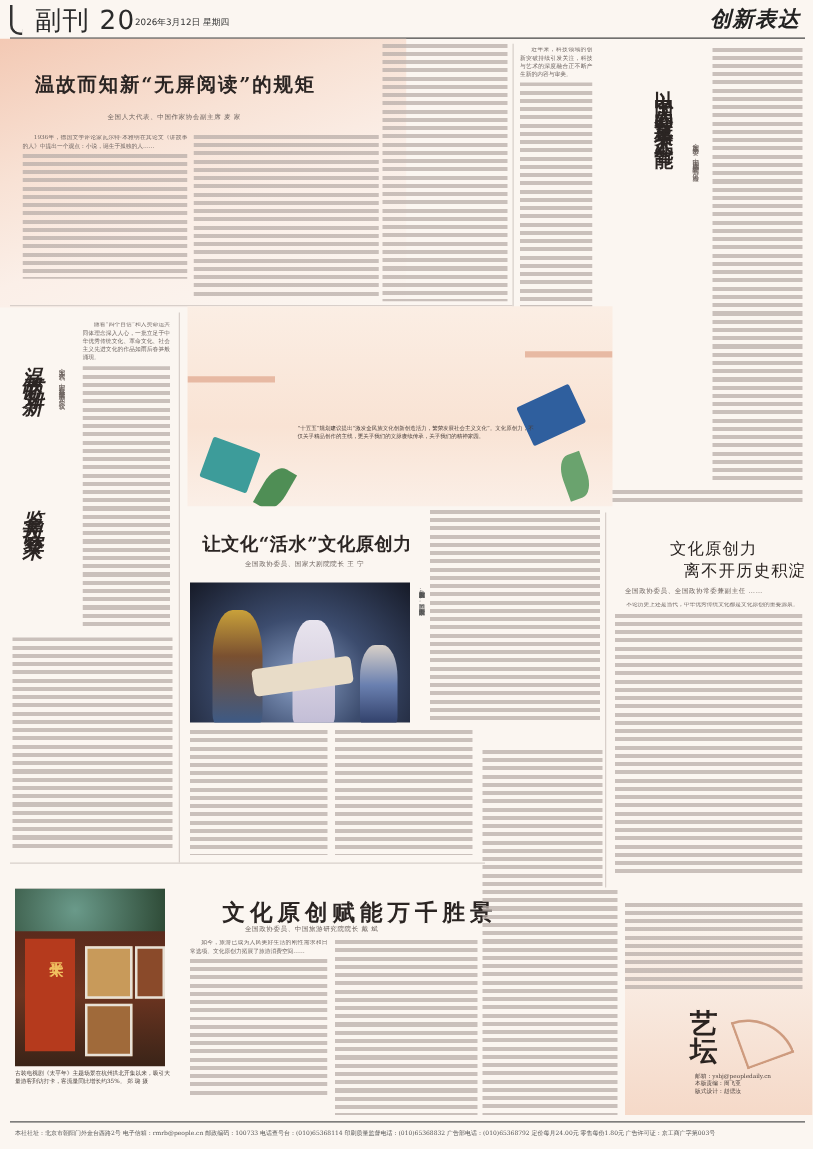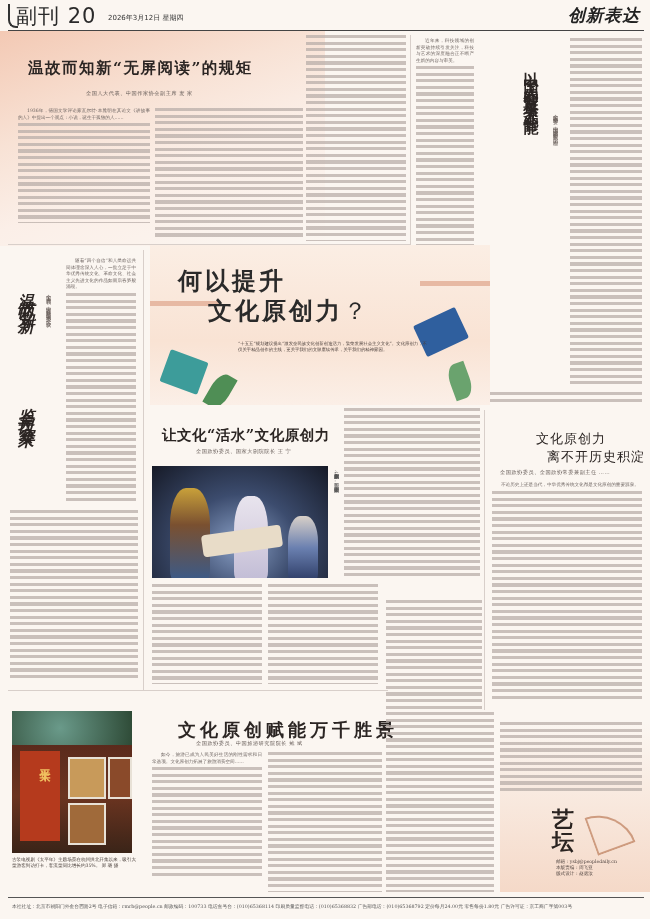--- a/index.html
+++ b/index.html
@@ -5,21 +5,21 @@
   * { box-sizing: border-box; margin: 0; padding: 0; }
   html, body { width: 650px; height: 919px; background: #fbf6f1; overflow: hidden; }
   body { position: relative; font-family: "DejaVu Serif", "Liberation Serif", serif; color: #3a3330; }
 
   .abs { position: absolute; }
 
   
   .masthead { left: 8px; top: 0; width: 636px; height: 30px; }
   .mh-bracket { position: absolute; left: 0; top: 4px; width: 10px; height: 24px;
     border-left: 2px solid #333; border-bottom: 2px solid #333; border-bottom-left-radius: 8px; }
-  .mh-section { position: absolute; left: 8px; top: 2px; font-family: "DejaVu Sans", sans-serif;
+  .mh-section { position: absolute; left: 20px; top: 2px; font-family: "DejaVu Sans", sans-serif;
     font-size: 21px; color: #2a2a2a; letter-spacing: 1px; }
   .mh-date { position: absolute; left: 100px; top: 13px; font-family: "DejaVu Sans", sans-serif; font-size: 7px; color: #333; }
   .mh-logo { position: absolute; right: 4px; top: 4px; font-family: "DejaVu Serif", serif; font-style: italic;
     font-size: 17px; font-weight: bold; color: #222; letter-spacing: 1px; }
   .mh-rule { left: 8px; top: 30px; width: 636px; height: 1px; background: #444; }
 
   
   .txt { font-size: 4.6px; line-height: 6.6px; color: #6d6461; text-align: justify; overflow: hidden; }
   .lines { background: repeating-linear-gradient(to bottom, #b9aea9 0 3.2px, transparent 3.2px 6.6px); opacity: .75; }
 
@@ -111,24 +111,20 @@
 <div class="abs txt" style="left:66px;top:258px;width:70px;height:248px;">
   <div style="text-indent:9px;">随着“四个自信”和人类命运共同体理念深入人心，一批立足于中华优秀传统文化、革命文化、社会主义先进文化的作品如雨后春笋般涌现。</div>
   <div class="lines" style="height:210px;margin-top:2px;"></div>
 </div>
 <div class="abs txt lines" style="left:10px;top:510px;width:128px;height:170px;"></div>
 <div class="abs vline" style="left:143px;top:250px;height:440px;"></div>
 
 <div class="abs illus">
   <div class="abs shelf"></div>
   <div class="abs shelf2"></div>
-  <div class="abs illus-title1">何以提升</div>
-  <div class="abs illus-title2">
-    <span>文化原创力</span><span class="illus-q">？</span>
-  </div>
   <div class="abs book-blue"></div>
   <div class="abs book-teal"></div>
   <div class="abs leaf" style="left:60px;top:128px;transform:rotate(30deg);"></div>
   <div class="abs leaf" style="left:300px;top:118px;transform:rotate(-20deg);background:#6aa36e;"></div>
   <div class="abs illus-intro">“十五五”规划建议提出“激发全民族文化创新创造活力，繁荣发展社会主义文化”。文化原创力，不仅关乎精品创作的主线，更关乎我们的文脉赓续传承，关乎我们的精神家园。</div>
 </div>
 
 <div class="abs headline" style="left:162px;top:426px;font-size:14.5px;letter-spacing:.5px;">让文化“活水”文化原创力</div>
 <div class="abs byline" style="left:196px;top:448px;">全国政协委员、国家大剧院院长  王 宁</div>
 

